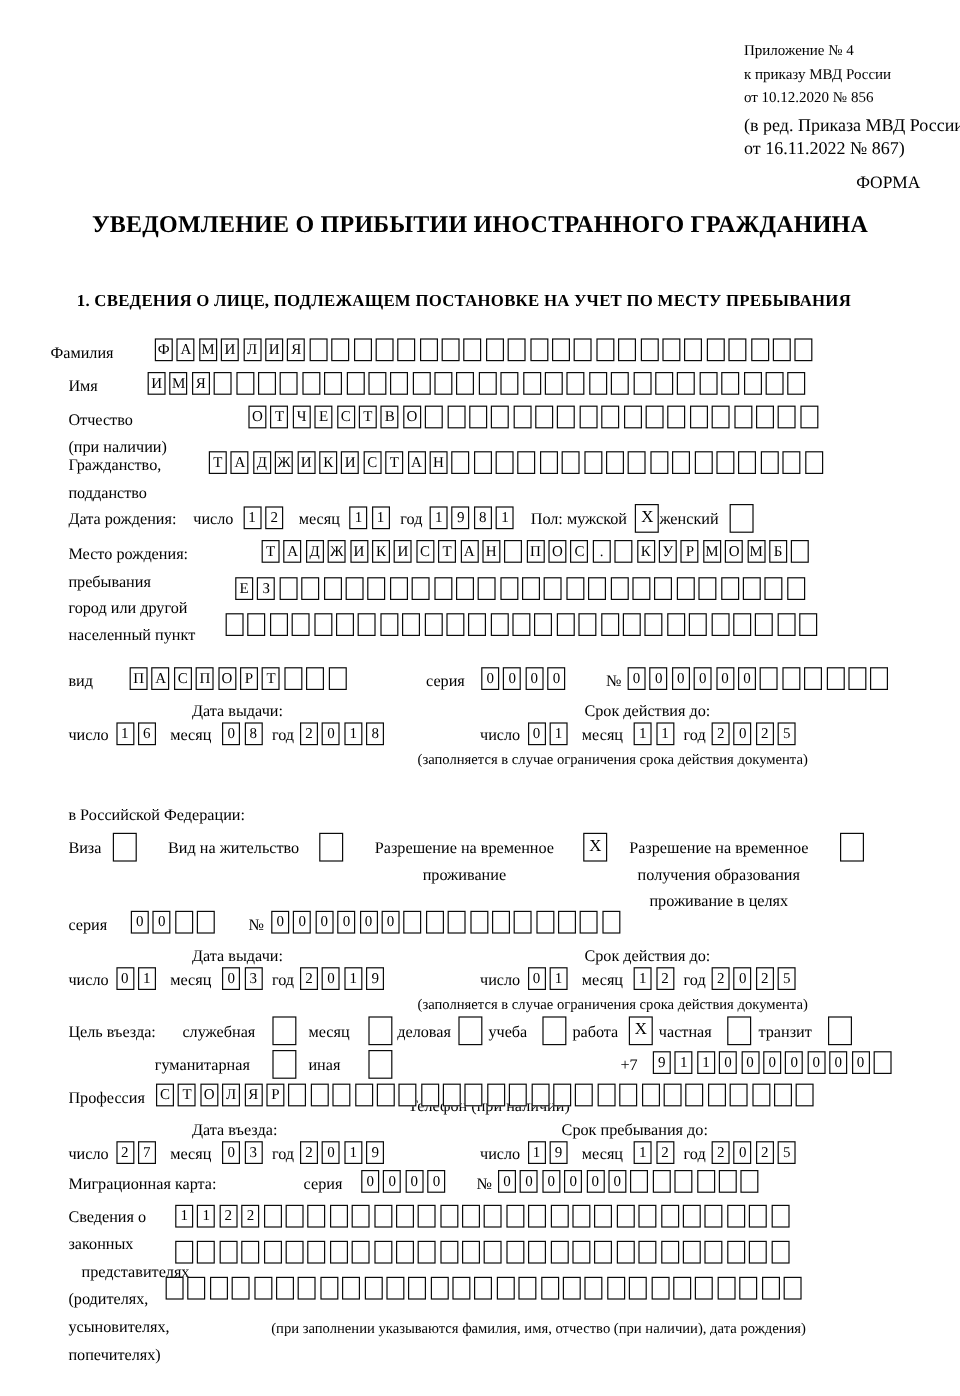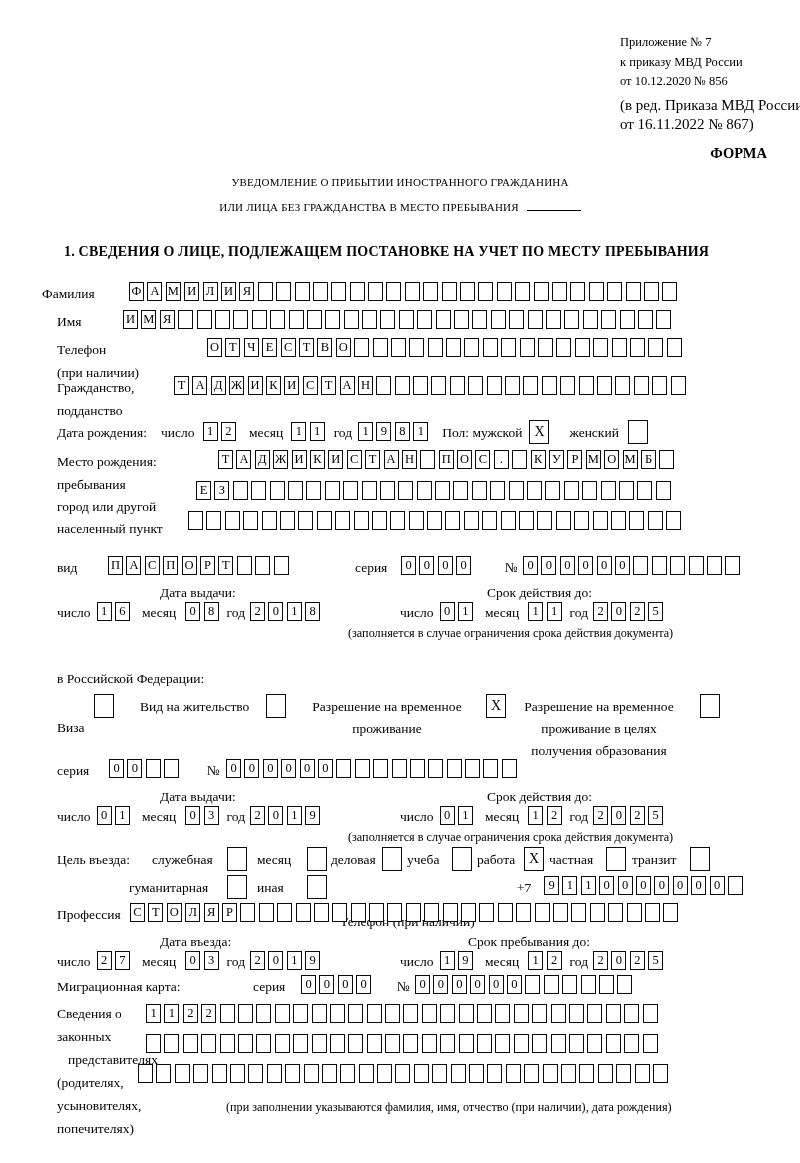--- a/index.html
+++ b/index.html
@@ -7,23 +7,23 @@
   .page {
     position:relative; width:800px; height:1163px; margin:0 auto;
     background:#ffffff; color:#000;
     font-family:"Liberation Serif","DejaVu Serif",serif;
     overflow:hidden;
   }
   .abs { position:absolute; }
   .lbl { font-size:13.5px; white-space:nowrap; line-height:1.25; }
   .sm  { font-size:12.2px; white-space:nowrap; }
   .xs  { font-size:15px; white-space:nowrap; }
-  .b   { font-weight:700; }
+  .b   { font-weight:400; }
   .ctr { width:800px; text-align:center; }
-  .title { font-size:11px; font-weight:400; letter-spacing:.2px; }
+  .title { font-size:20px; font-weight:700; letter-spacing:.2px; }
   .h1 { font-size:14px; font-weight:700; letter-spacing:.2px; white-space:nowrap; }
   .cells { display:flex; gap:3.4px; }
   .cell {
     flex:none; width:15px; height:19px; border:1.6px solid #0b0b0b;
     display:flex; align-items:center; justify-content:center;
     font-size:12.5px; line-height:1; background:#fff;
   }
   .cb .cell { width:20px; height:24px; font-size:14px; }
   .drow { display:flex; align-items:flex-start; }
   .drow .lbl { padding-top:3px; }
@@ -31,34 +31,31 @@
   .uline { display:inline-block; width:54px; height:12px; border-bottom:1.8px solid #000; margin-left:8px; }
   .lh195 { line-height:19.5px; font-size:12.5px; }
   .lh185 { line-height:18.5px; }
 </style>
 </head>
 <body>
 
 <div class="page">
 
   <div class="abs lh195" style="left:620px;top:33px">
-    <div>Приложение № 7</div>
+    <div>Приложение № 4</div>
     <div>к приказу МВД России</div>
     <div>от 10.12.2020 № 856</div>
   </div>
   <div class="abs xs lh185" style="left:620px;top:96px">
     <div>(в ред. Приказа МВД России</div>
     <div>от 16.11.2022 № 867)</div>
   </div>
   <div class="abs b" style="left:620px;top:145px;width:147px;text-align:right;font-size:14.5px">ФОРМА</div>
 
   <div class="abs ctr title" style="left:0;top:176px">УВЕДОМЛЕНИЕ О ПРИБЫТИИ ИНОСТРАННОГО ГРАЖДАНИНА</div>
-  <div class="abs ctr title" style="left:0;top:199px">
-    <span>ИЛИ ЛИЦА БЕЗ ГРАЖДАНСТВА В МЕСТО ПРЕБЫВАНИЯ</span><span class="uline"></span>
-  </div>
 
   <div class="abs h1" style="left:64px;top:244px">1. СВЕДЕНИЯ О ЛИЦЕ, ПОДЛЕЖАЩЕМ ПОСТАНОВКЕ НА УЧЕТ ПО МЕСТУ ПРЕБЫВАНИЯ</div>
 
   <div class="abs lbl" style="left:42px;top:286px">Фамилия</div>
   <div class="abs cells" style="left:129px;top:282px">
       <span class="cell">Ф</span>
       <span class="cell">А</span>
       <span class="cell">М</span>
       <span class="cell">И</span>
       <span class="cell">Л</span>
@@ -116,21 +113,21 @@
       <span class="cell"></span>
       <span class="cell"></span>
       <span class="cell"></span>
       <span class="cell"></span>
       <span class="cell"></span>
       <span class="cell"></span>
       <span class="cell"></span>
       <span class="cell"></span>
     </div>
 
-  <div class="abs lbl" style="left:57px;top:342px">Телефон</div>
+  <div class="abs lbl" style="left:57px;top:342px">Отчество</div>
   <div class="abs lbl" style="left:57px;top:365px">(при наличии)</div>
   <div class="abs cells" style="left:207px;top:338px">
       <span class="cell">О</span>
       <span class="cell">Т</span>
       <span class="cell">Ч</span>
       <span class="cell">Е</span>
       <span class="cell">С</span>
       <span class="cell">Т</span>
       <span class="cell">В</span>
       <span class="cell">О</span>
@@ -203,21 +200,21 @@
     <span class="cells" style="margin-left:6px">
         <span class="cell">1</span>
         <span class="cell">9</span>
         <span class="cell">8</span>
         <span class="cell">1</span>
       </span>
     <span class="lbl" style="margin-left:14px">Пол: мужской</span>
     <span class="cells cb" style="margin-left:7px;margin-top:-2px">
         <span class="cell">X</span>
       </span>
-    <span class="lbl" style="margin-left:20px">женский</span>
+    <span class="lbl" style="margin-left:0">женский</span>
     <span class="cells cb" style="margin-left:9px;margin-top:-2px">
         <span class="cell"></span>
       </span>
   </div>
 
   <div class="abs lbl" style="left:57px;top:454px">Место рождения:</div>
   <div class="abs lbl" style="left:57px;top:477px">пребывания</div>
   <div class="abs lbl" style="left:57px;top:499px">город или другой</div>
   <div class="abs lbl" style="left:57px;top:521px">населенный пункт</div>
   <div class="abs cells" style="left:218px;top:450px">
@@ -379,39 +376,39 @@
         <span class="cell">2</span>
         <span class="cell">0</span>
         <span class="cell">2</span>
         <span class="cell">5</span>
       </span>
   </div>
   <div class="abs sm" style="left:348px;top:626px">(заполняется в случае ограничения срока действия документа)</div>
 
   <div class="abs lbl" style="left:57px;top:671px">в Российской Федерации:</div>
 
-  <div class="abs lbl" style="left:57px;top:720px">Виза</div>
+  <div class="abs lbl" style="left:57px;top:699px">Виза</div>
   <div class="abs cells cb" style="left:94px;top:694px">
       <span class="cell"></span>
     </div>
   <div class="abs lbl" style="left:140px;top:699px">Вид на жительство</div>
   <div class="abs cells cb" style="left:266px;top:694px">
       <span class="cell"></span>
     </div>
   <div class="abs ctrblk" style="left:292px;top:696px;width:190px">
     <div>Разрешение на временное</div>
     <div>проживание</div>
   </div>
   <div class="abs cells cb" style="left:486px;top:694px">
       <span class="cell">X</span>
     </div>
   <div class="abs ctrblk" style="left:505px;top:696px;width:188px">
     <div>Разрешение на временное</div>
+    <div>получения образования</div>
     <div>проживание в целях</div>
-    <div>получения образования</div>
   </div>
   <div class="abs cells cb" style="left:700px;top:694px">
       <span class="cell"></span>
     </div>
 
   <div class="abs lbl" style="left:57px;top:763px">серия</div>
   <div class="abs cells" style="left:109px;top:759px">
       <span class="cell">0</span>
       <span class="cell">0</span>
       <span class="cell"></span>

